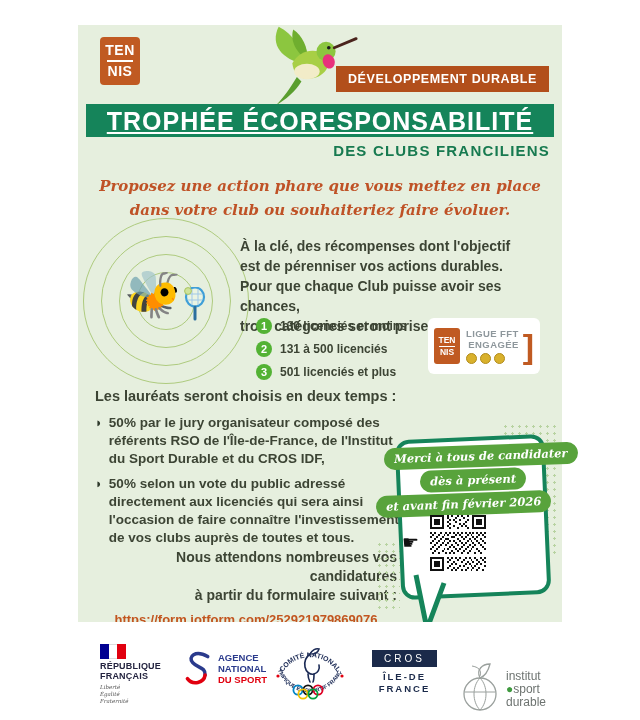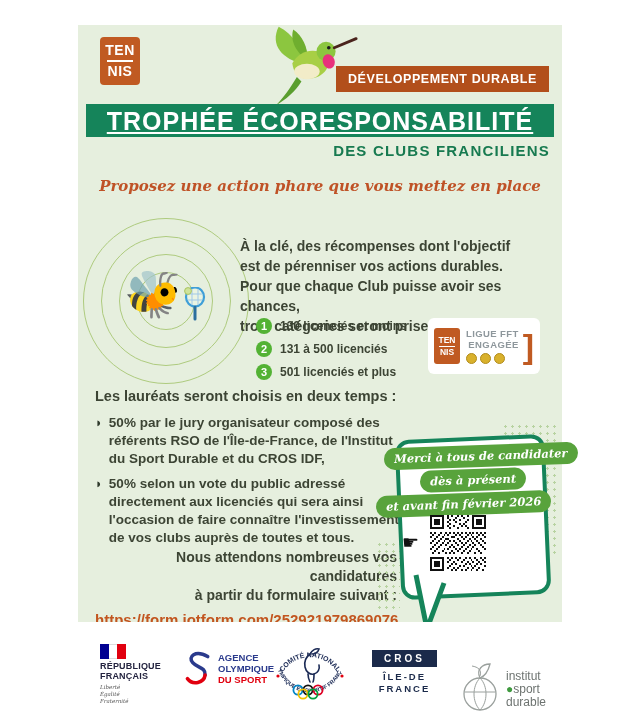--- a/index.html
+++ b/index.html
@@ -50,21 +50,21 @@
 
   
   .sel-head{position:absolute;left:17px;top:363px;color:#3c4434;font-weight:bold;font-size:14.5px;}
   .bullet{position:absolute;left:17px;width:318px;display:flex;color:#3c4434;font-weight:bold;font-size:13.5px;line-height:18px;}
   .bullet .mk{color:#2f3a2c;margin-right:6px;font-size:13px;}
   .b1{top:389px;}
   .b2{top:450px;}
 
   
   .form-block{position:absolute;left:17px;top:523px;width:302px;text-align:right;color:#3c4434;font-weight:bold;font-size:14px;line-height:19px;}
-  .form-link{display:block;text-align:right;margin-top:5px;color:#c2551f;font-size:15px;font-weight:bold;text-decoration:underline;}
+  .form-link{display:block;text-align:center;margin-top:5px;color:#c2551f;font-size:13px;font-weight:bold;text-decoration:underline;}
 
   
   .dots{position:absolute;background-image:radial-gradient(#b7d2a0 1.3px,transparent 1.4px);background-size:7px 7px;}
   .d1{left:424px;top:398px;width:58px;height:135px;}
   .d2{left:298px;top:516px;width:24px;height:68px;}
   .bubble{position:absolute;left:320px;top:412px;width:142px;height:152px;background:#fff;border:4px solid #15845a;border-radius:14px;transform:rotate(-2.5deg);}
   .tail{position:absolute;left:330px;top:548px;width:42px;height:64px;}
   .pill{position:absolute;background:#58a33c;color:#fff;border-radius:13px;padding:4px 10px;font-family:"DejaVu Serif",serif;font-style:italic;font-weight:bold;font-size:11.5px;white-space:nowrap;transform:rotate(-2deg);}
   .p1{left:306px;top:420px;}
   .p2{left:342px;top:444px;}
@@ -81,21 +81,21 @@
   .rep .fw{background:#fff;border-top:1px solid #ddd;border-bottom:1px solid #ddd;}
   .rep .fr{background:#e1000f;}
   .rep .nm{font-size:9px;font-weight:bold;color:#23233f;line-height:10px;letter-spacing:.2px;}
   .rep .motto{font-family:"DejaVu Serif",serif;font-style:italic;font-size:5.5px;color:#555;line-height:7px;margin-top:3px;}
   .ans{position:absolute;left:183px;top:26px;display:flex;align-items:center;}
   .ans .s{width:30px;height:40px;}
   .ans .tx{margin-left:5px;font-size:9.5px;font-weight:bold;line-height:11px;color:#2a3a8c;}
   .ans .tx .red{color:#e1000f;}
   .cnosf{position:absolute;left:266px;top:8px;width:88px;height:88px;}
   .cros{position:absolute;left:372px;top:28px;text-align:center;}
-  .cros .box{background:#1b2a4a;color:#fff;font-size:10px;font-weight:bold;letter-spacing:3px;padding:3px 12px;margin-bottom:4px;}
+  .cros .box{background:#1b2a4a;color:#fff;font-size:10px;font-weight:normal;letter-spacing:3px;padding:3px 12px;margin-bottom:4px;}
   .cros .ln{color:#1b2a4a;font-size:9.5px;font-weight:bold;letter-spacing:2px;line-height:12px;}
   .isd{position:absolute;left:458px;top:40px;display:flex;align-items:center;}
   .isd .globe{width:44px;height:54px;}
   .isd .tx{margin-left:4px;color:#6d7370;font-size:12px;line-height:13px;}
   .isd .tx .gdot{color:#3f9a3f;}
 </style>
 </head>
 <body>
 
 <div class="canvas">
@@ -119,20 +119,21 @@
       <path d="M50 57 C42 70, 36 79, 27 88 C38 82, 48 73, 55 62 Z" fill="#5a9e2e"></path>
     </svg>
 
     <div class="dd-badge">DÉVELOPPEMENT DURABLE</div>
 
     <div class="banner">TROPHÉE ÉCORESPONSABILITÉ</div>
     <div class="subtitle">DES CLUBS FRANCILIENS</div>
 
     <div class="intro">
       <div>Proposez une action phare que vous mettez en place</div>
+      <div>dans votre club ou souhaiteriez faire évoluer.</div>
     </div>
 
     <div class="bee-wrap">
       <div class="ring r4"></div>
       <div class="ring r3"></div>
       <div class="ring r2"></div>
       <div class="ring r1"></div>
       <div class="bee">🐝</div>
       <svg class="racket" viewBox="0 0 26 34">
         <ellipse cx="13" cy="10" rx="9" ry="9.5" fill="#eaf4e2" stroke="#3f9fd8" stroke-width="2.2"></ellipse>
@@ -245,21 +246,21 @@
       </div>
     </div>
 
     <div class="ans">
       <svg class="s" viewBox="0 0 34 44">
         <path d="M28 9 C14 1, 5 9, 11 16 C16 22, 26 21, 25 30" fill="none" stroke="#2a3a8c" stroke-width="4" stroke-linecap="round"></path>
         <path d="M25 30 C24 39, 11 42, 5 34" fill="none" stroke="#e1000f" stroke-width="4" stroke-linecap="round"></path>
       </svg>
       <div class="tx">
         <div>AGENCE</div>
-        <div>OLYMPIQUE</div>
+        <div>NATIONAL</div>
         <div class="red">DU SPORT</div>
       </div>
     </div>
 
     <svg class="cnosf" viewBox="0 0 88 88">
       <defs>
         <path id="arcTop" d="M14 48 A32 32 0 0 1 74 48"></path>
         <path id="arcBot" d="M12 40 A34 34 0 0 0 76 40"></path>
       </defs>
       <text font-size="7" font-weight="bold" fill="#1b2a55" font-family="Liberation Sans, sans-serif">

